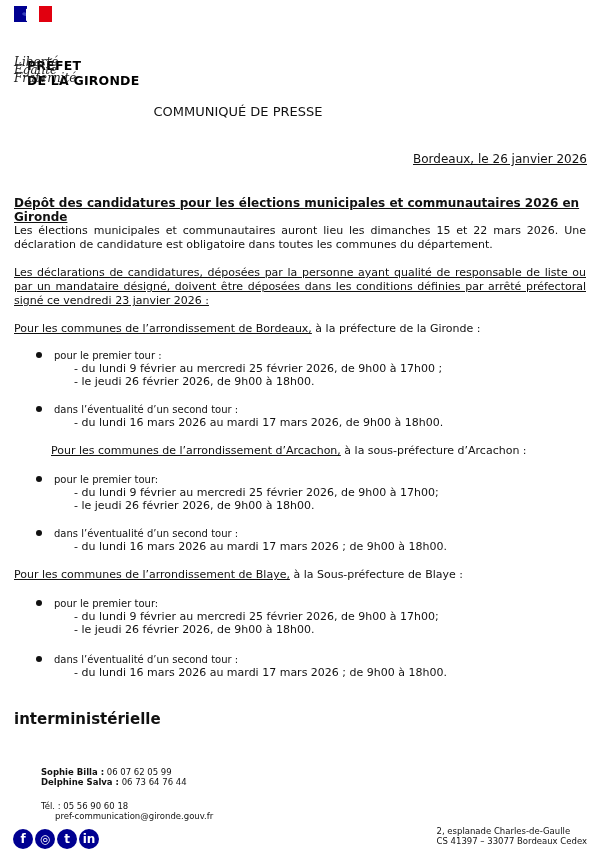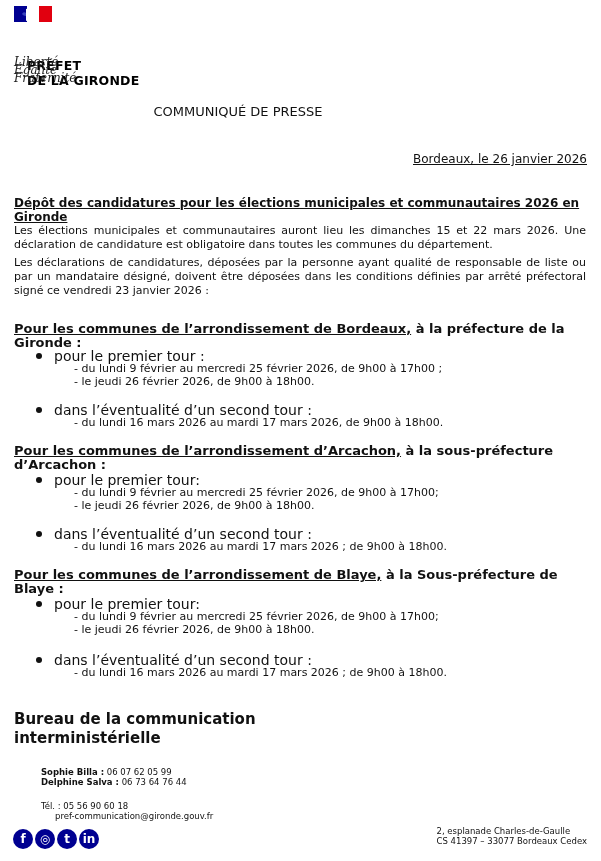--- a/index.html
+++ b/index.html
@@ -8,23 +8,23 @@
     .abs { position:absolute; }
     .logo-flag { left:14px; top:6px; width:38px; height:16px; }
     .logo-title { left:27px; top:26px; font-family:"DejaVu Sans", sans-serif; font-weight:bold;
       font-size:12.5px; line-height:15px; letter-spacing:0.2px; color:#000;margin-top:32px; }
     .motto { left:14px; top:58px; font-family:"DejaVu Serif", serif; font-style:italic;
       font-size:12px; line-height:8px; color:#222; }
     .doc-type { left:0; width:476px; top:104px; text-align:center; font-size:13px; color:#111; }
     .date { right:14px; top:152px; font-size:12px; color:#111;text-decoration:underline; }
     .headline { left:14px; top:196px; font-size:12px; font-weight:bold; color:#111;text-decoration:underline; }
     .para { left:14px; width:572px; font-size:11px; line-height:14px; text-align:justify; color:#111; }
-    .section-head { left:14px; font-size:13px; line-height:14px; color:#111;font-weight:bold; }
+    .section-head { left:14px; font-size:11px; line-height:14px; color:#111; }
     .section-head u { text-decoration:underline; }
-    .bullet-row { left:36px; font-size:14px; line-height:14px; color:#111; }
+    .bullet-row { left:36px; font-size:10px; line-height:14px; color:#111; }
     .bullet-dot { display:inline-block; width:6px; height:6px; border-radius:50%; background:#111;
       margin-right:12px; vertical-align:middle; position:relative; top:-1px; }
     .sub-row { left:74px; font-size:11px; line-height:14px; color:#111; white-space:nowrap; }
     .bureau { left:14px; top:710px; font-size:15px; line-height:19px; font-weight:bold; color:#111; }
     .contact { left:14px; font-size:8.5px; line-height:10px; color:#111;margin-left:27px; }
     .contact b { font-weight:bold; }
     .address { right:14px; top:826px; font-size:8.5px; line-height:10px; color:#111; }
     .social { left:13px; top:829px; display:flex; gap:2px; }
     .social .ic { width:20px; height:20px; border-radius:50%; background:#000091; display:flex;
       align-items:center; justify-content:center; color:#fff; font-weight:bold; font-size:12px; }
@@ -47,51 +47,50 @@
   <div>Liberté</div>
   <div>Égalité</div>
   <div>Fraternité</div>
 </div>
 
 <div class="abs doc-type">COMMUNIQUÉ DE PRESSE</div>
 <div class="abs date">Bordeaux, le 26 janvier 2026</div>
 <div class="abs headline">Dépôt des candidatures pour les élections municipales et communautaires 2026 en Gironde</div>
 
 <div class="abs para" style="top:224px;">Les élections municipales et communautaires auront lieu les dimanches 15 et 22 mars 2026. Une déclaration de candidature est obligatoire dans toutes les communes du département.</div>
-<div class="abs para" style="top:256px;">Les déclarations de candidatures, déposées par la personne ayant qualité de responsable de liste ou par un mandataire désigné, doivent être déposées dans les conditions définies par arrêté préfectoral signé ce vendredi 23 janvier 2026 :</div>
+<div class="abs para" style="top:266px;text-decoration:underline;">Les déclarations de candidatures, déposées par la personne ayant qualité de responsable de liste ou par un mandataire désigné, doivent être déposées dans les conditions définies par arrêté préfectoral signé ce vendredi 23 janvier 2026 :</div>
 
 <div class="abs section-head" style="top:322px;">
   <u>Pour les communes de l’arrondissement de Bordeaux,</u><span> à la préfecture de la Gironde :</span>
 </div>
 <div class="abs bullet-row" style="top:349px;"><span class="bullet-dot"></span><span>pour le premier tour :</span></div>
 <div class="abs sub-row" style="top:362px;">- du lundi 9 février au mercredi 25 février 2026, de 9h00 à 17h00 ;</div>
 <div class="abs sub-row" style="top:375px;">- le jeudi 26 février 2026, de 9h00 à 18h00.</div>
 <div class="abs bullet-row" style="top:403px;"><span class="bullet-dot"></span><span>dans l’éventualité d’un second tour :</span></div>
 <div class="abs sub-row" style="top:416px;">- du lundi 16 mars 2026 au mardi 17 mars 2026, de 9h00 à 18h00.</div>
 
-<div class="abs section-head" style="top:444px;">
+<div class="abs section-head" style="top:444px;margin-left:37px;">
   <u>Pour les communes de l’arrondissement d’Arcachon,</u><span> à la sous-préfecture d’Arcachon :</span>
 </div>
 <div class="abs bullet-row" style="top:473px;"><span class="bullet-dot"></span><span>pour le premier tour:</span></div>
 <div class="abs sub-row" style="top:486px;">- du lundi 9 février au mercredi 25 février 2026, de 9h00 à 17h00;</div>
 <div class="abs sub-row" style="top:499px;">- le jeudi 26 février 2026, de 9h00 à 18h00.</div>
 <div class="abs bullet-row" style="top:527px;"><span class="bullet-dot"></span><span>dans l’éventualité d’un second tour :</span></div>
 <div class="abs sub-row" style="top:540px;">- du lundi 16 mars 2026 au mardi 17 mars 2026 ; de 9h00 à 18h00.</div>
 
 <div class="abs section-head" style="top:568px;">
   <u>Pour les communes de l’arrondissement de Blaye,</u><span> à la Sous-préfecture de Blaye :</span>
 </div>
 <div class="abs bullet-row" style="top:597px;"><span class="bullet-dot"></span><span>pour le premier tour:</span></div>
 <div class="abs sub-row" style="top:610px;">- du lundi 9 février au mercredi 25 février 2026, de 9h00 à 17h00;</div>
 <div class="abs sub-row" style="top:623px;"> - le jeudi 26 février 2026, de 9h00 à 18h00.</div>
 <div class="abs bullet-row" style="top:653px;"><span class="bullet-dot"></span><span>dans l’éventualité d’un second tour :</span></div>
 <div class="abs sub-row" style="top:666px;">- du lundi 16 mars 2026 au mardi 17 mars 2026 ; de 9h00 à 18h00.</div>
 
 <div class="abs bureau">
-  <div>Bureau de la communication</div>
   <div>interministérielle</div>
 </div>
 <div class="abs contact" style="top:767px;"><b>Sophie Billa :</b><span> 06 07 62 05 99</span></div>
 <div class="abs contact" style="top:777px;"><b>Delphine Salva :</b><span> 06 73 64 76 44</span></div>
 <div class="abs contact" style="top:801px;">Tél. : 05 56 90 60 18</div>
 <div class="abs contact" style="top:811px;padding-left:14px;">pref-communication@gironde.gouv.fr</div>
 
 <div class="abs social">
   <div class="ic">f</div>
   <div class="ic">◎</div>

